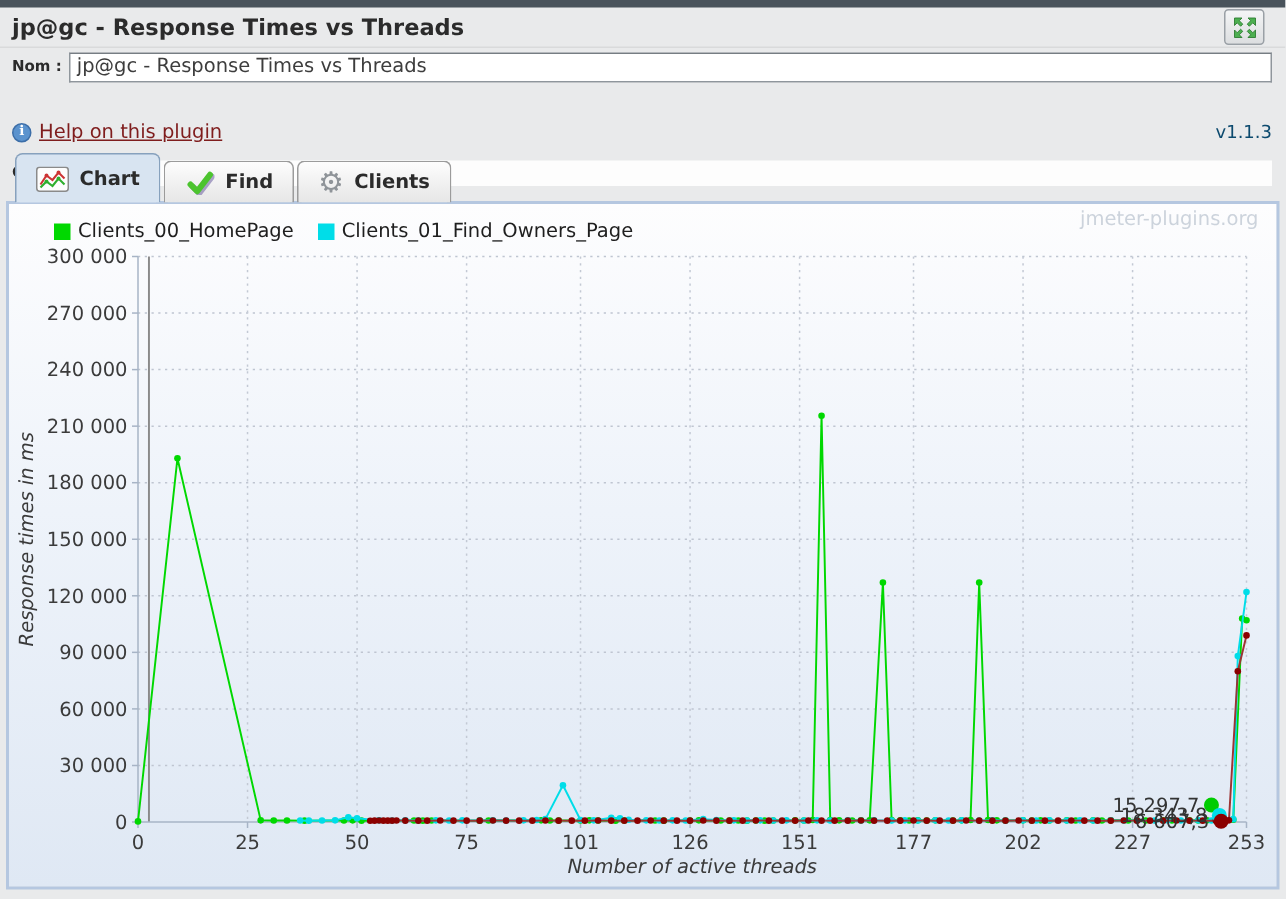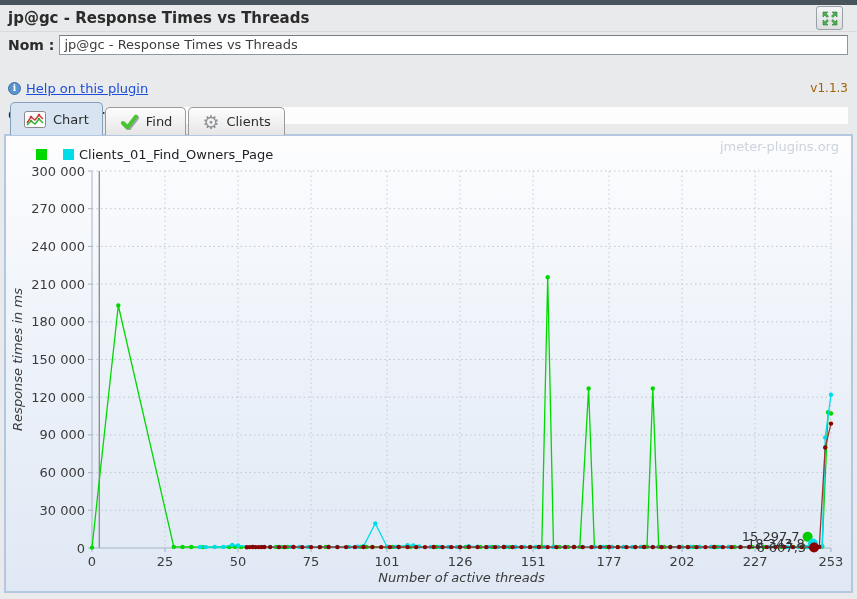--- a/index.html
+++ b/index.html
@@ -10,44 +10,44 @@
   }
   .top-strip { position:absolute; top:0; left:0; right:0; height:5px; background:#49535b; }
   .title-row { position:absolute; top:5px; left:0; right:0; height:27px; border-bottom:1px solid #d9dadb; }
   .page-title { position:absolute; left:8px; top:4px; font-size:15px; font-weight:bold; color:#2b2b2b; }
   .max-btn {
     position:absolute; right:14px; top:1px; width:27px; height:24px;
     background:linear-gradient(#f4f5f6,#dcdee0); border:1px solid #9aa0a6; border-radius:3px;
     display:flex; align-items:center; justify-content:center; padding:0; cursor:pointer;
   }
   .field-row { position:absolute; left:8px; right:9px; display:flex; align-items:center; }
-  .field-row label { font-size:14px; font-weight:bold; color:#2b2b2b; white-space:nowrap; margin-right:5px; }
+  .field-row label { font-size:10px; font-weight:bold; color:#2b2b2b; white-space:nowrap; margin-right:5px; }
   .name-row { top:34px; height:21px; }
   .name-row input {
     flex:1; height:20px; border:1px solid #8f969c; border-top-color:#767d83;
     background:#fff; font:13px "DejaVu Sans", sans-serif; color:#3d3d3d; padding:0 4px;
   }
   .comments-row { top:58px; height:18px;margin-top:48px; }
   .comments-row input {
     flex:1; height:17px; border:none; background:#fdfdfd;
     font:13px "DejaVu Sans", sans-serif; color:#3d3d3d; padding:0 3px;
   }
   .help-row { top:79px; height:18px; display:flex; align-items:center; gap:5px; position:absolute; left:8px; right:9px; }
   .info-icon {
     width:13px; height:13px; border-radius:50%; background:#5b93ce; border:1px solid #3c6ea8;
     color:#fff; font:bold 9px "DejaVu Serif", serif; display:flex; align-items:center; justify-content:center;
   }
-  .help-link { color:#1d4ed8; font-size:13px; text-decoration:underline; }
-  .version { margin-left:auto; color:#a16207; font-size:12px; }
+  .help-link { color:#7f1d1d; font-size:13px; text-decoration:underline; }
+  .version { margin-left:auto; color:#0c4a6e; font-size:12px; }
 
   .tabbar { position:absolute; top:102px; left:10px; height:33px; display:flex; align-items:flex-end; z-index:3; }
   .tab {
     display:flex; align-items:center; gap:7px; padding:0 13px; height:28px;
     background:linear-gradient(#fdfdfd,#e6e6e6); border:1px solid #9b9b9b; border-bottom:none;
-    border-radius:5px 5px 0 0; font-size:13px; font-weight:normal; color:#2b2b2b; margin-right:2px; cursor:pointer;
+    border-radius:5px 5px 0 0; font-size:13px; font-weight:bold; color:#2b2b2b; margin-right:2px; cursor:pointer;
   }
   .tab.selected { height:33px; background:#d8e4f1; border-color:#87a1bd; }
   .gear-glyph { font-size:19px; color:#8f9499; line-height:16px; }
 
   .tab-panel {
     position:absolute; top:134px; left:4px; width:849px; height:459px;
     border:2px solid #b5c7e0;
     background:linear-gradient(180deg,#fdfdfe 0%, #eef3fa 45%, #dfe8f4 100%);
   }
   .legend { position:absolute; top:11px; left:30px; display:flex; gap:16px; z-index:2; }
@@ -116,20 +116,21 @@
       <span class="gear-glyph">⚙</span>
       <span>Clients</span>
     </div>
   </div>
 
   <div class="tab-panel">
     <div class="watermark">jmeter-plugins.org</div>
     <div class="legend">
         <span class="legend-item">
           <span class="swatch" style="background: rgb(0, 216, 0);"></span>
+          <span>Clients_00_HomePage</span>
         </span>
         <span class="legend-item">
           <span class="swatch" style="background: rgb(0, 221, 232);"></span>
           <span>Clients_01_Find_Owners_Page</span>
         </span>
       </div>
     <svg class="chart" width="845" height="455" viewBox="0 0 845 455">
         <line x1="86" y1="374.3" x2="825" y2="374.3" stroke="#bfc5d1" stroke-width="1" stroke-dasharray="1.5 3"></line>
         <line x1="86" y1="336.6" x2="825" y2="336.6" stroke="#bfc5d1" stroke-width="1" stroke-dasharray="1.5 3"></line>
         <line x1="86" y1="298.9" x2="825" y2="298.9" stroke="#bfc5d1" stroke-width="1" stroke-dasharray="1.5 3"></line>

